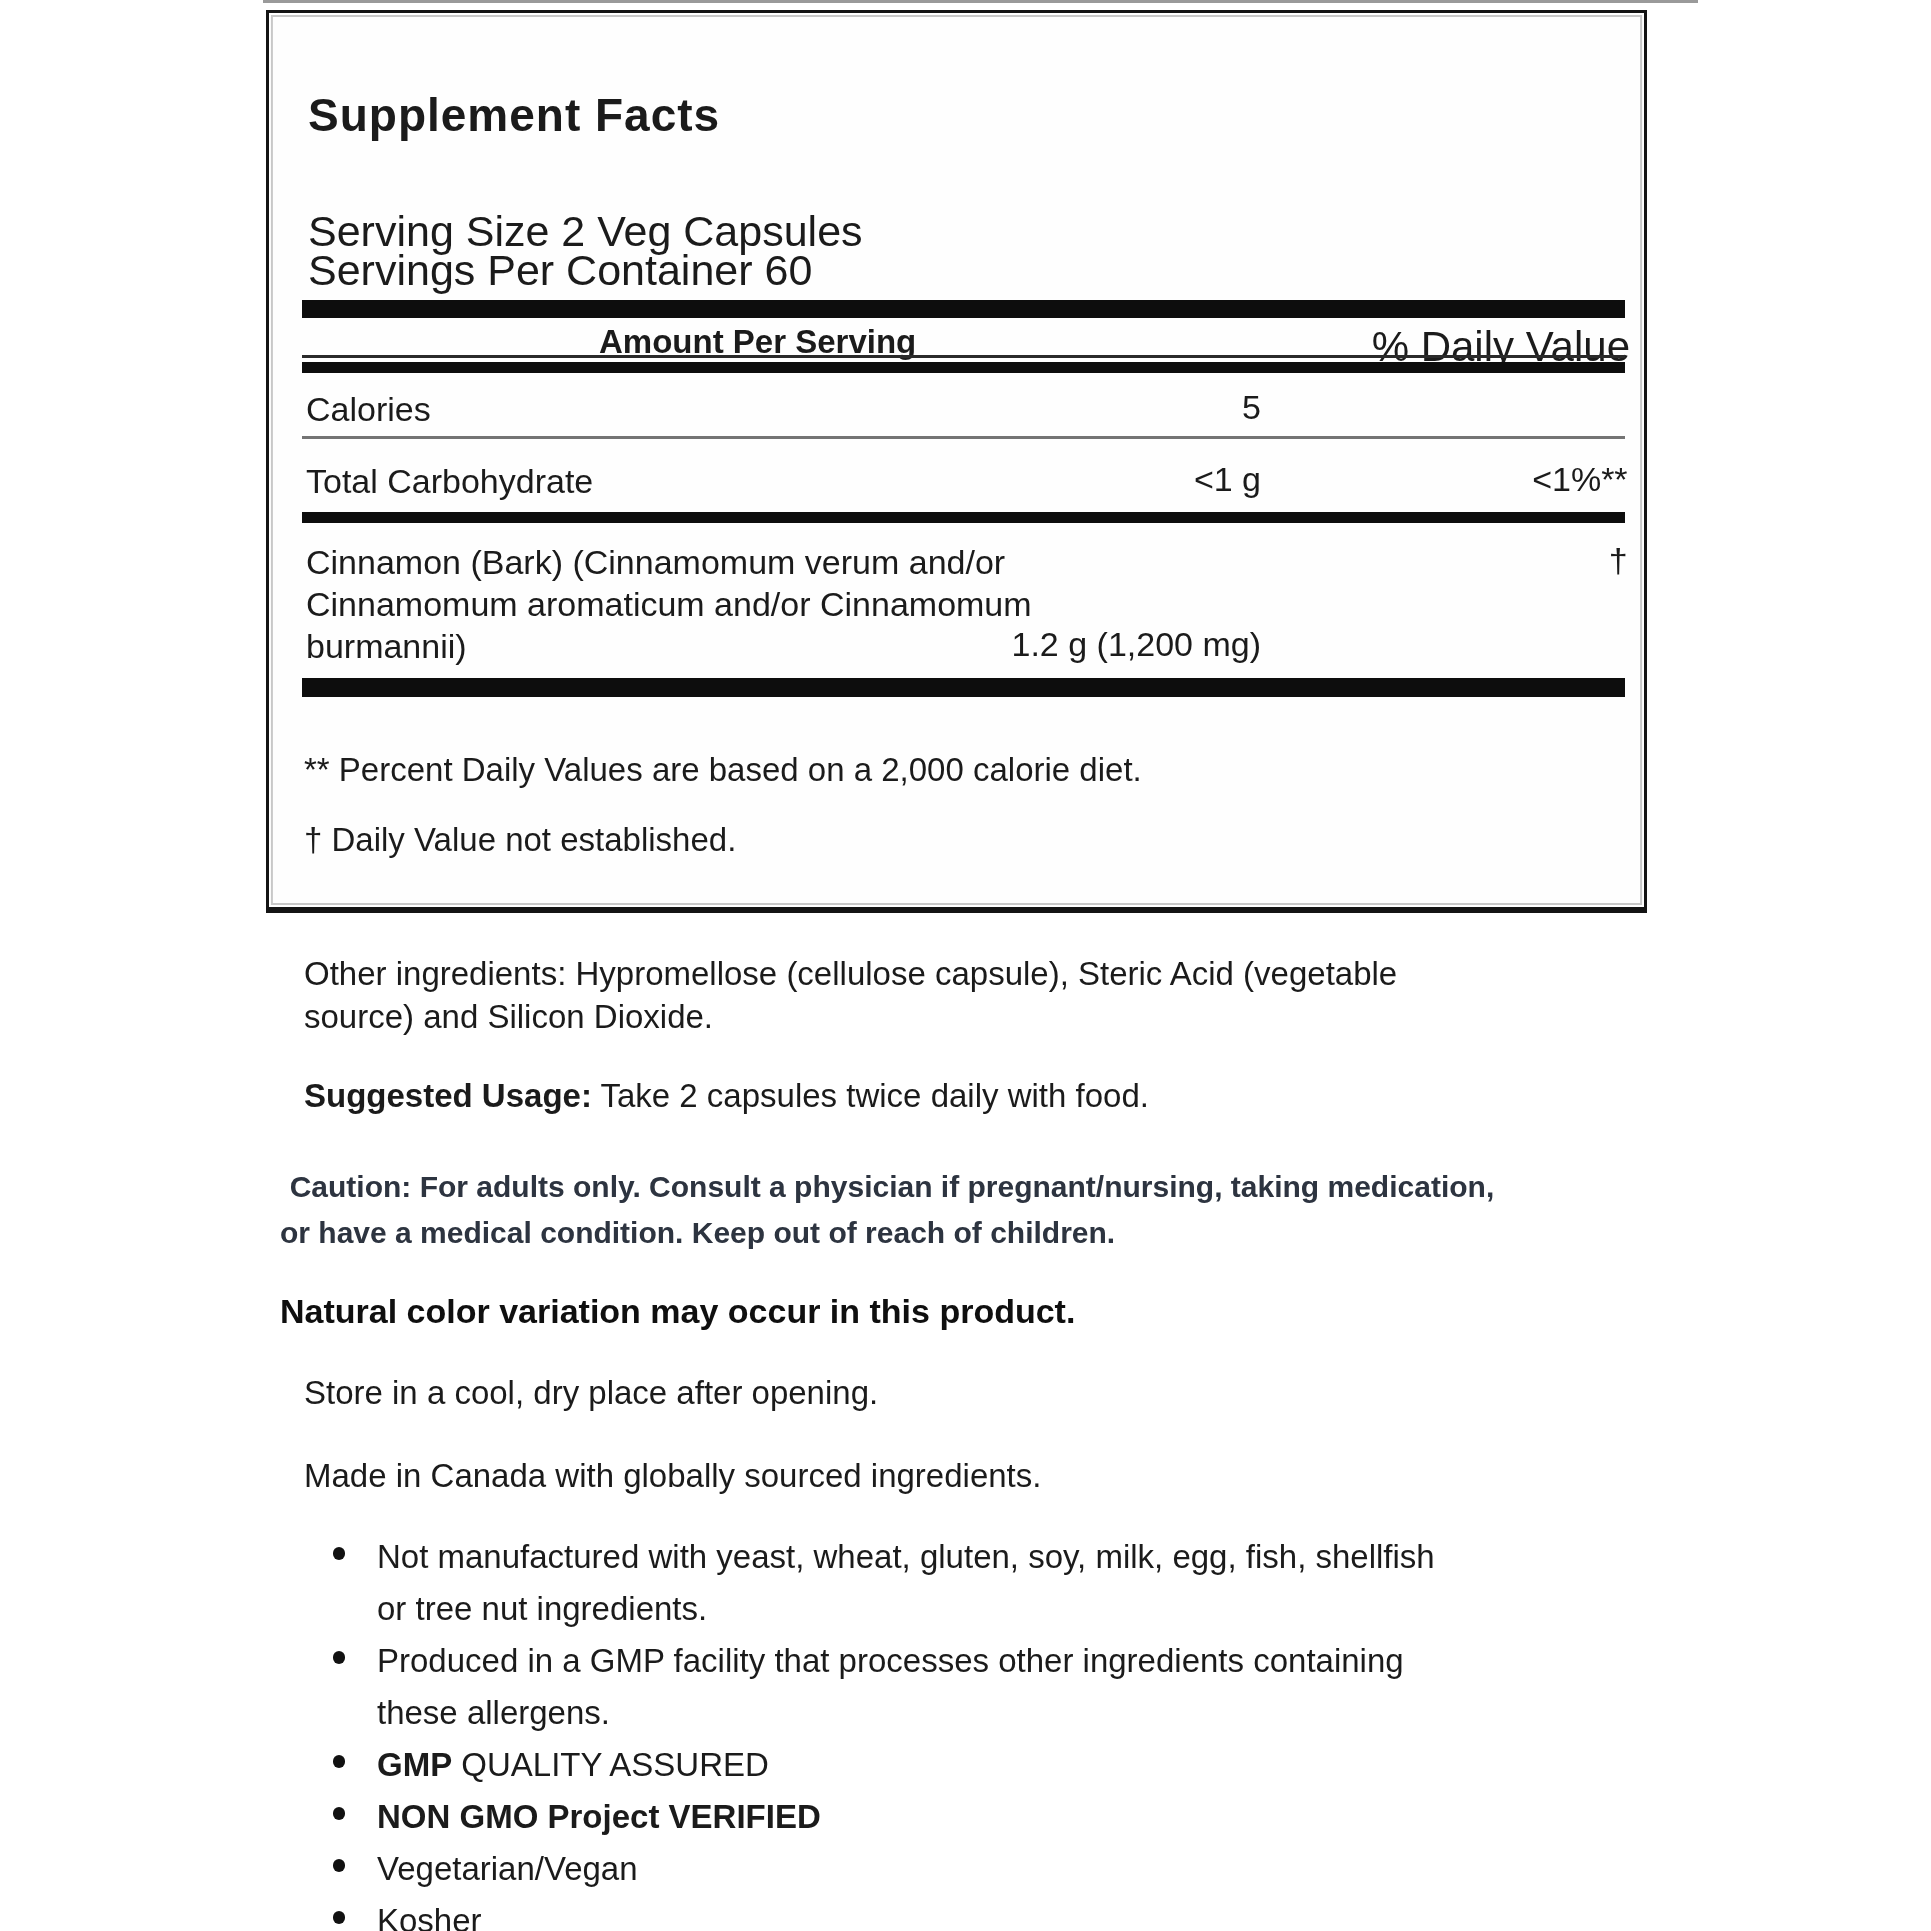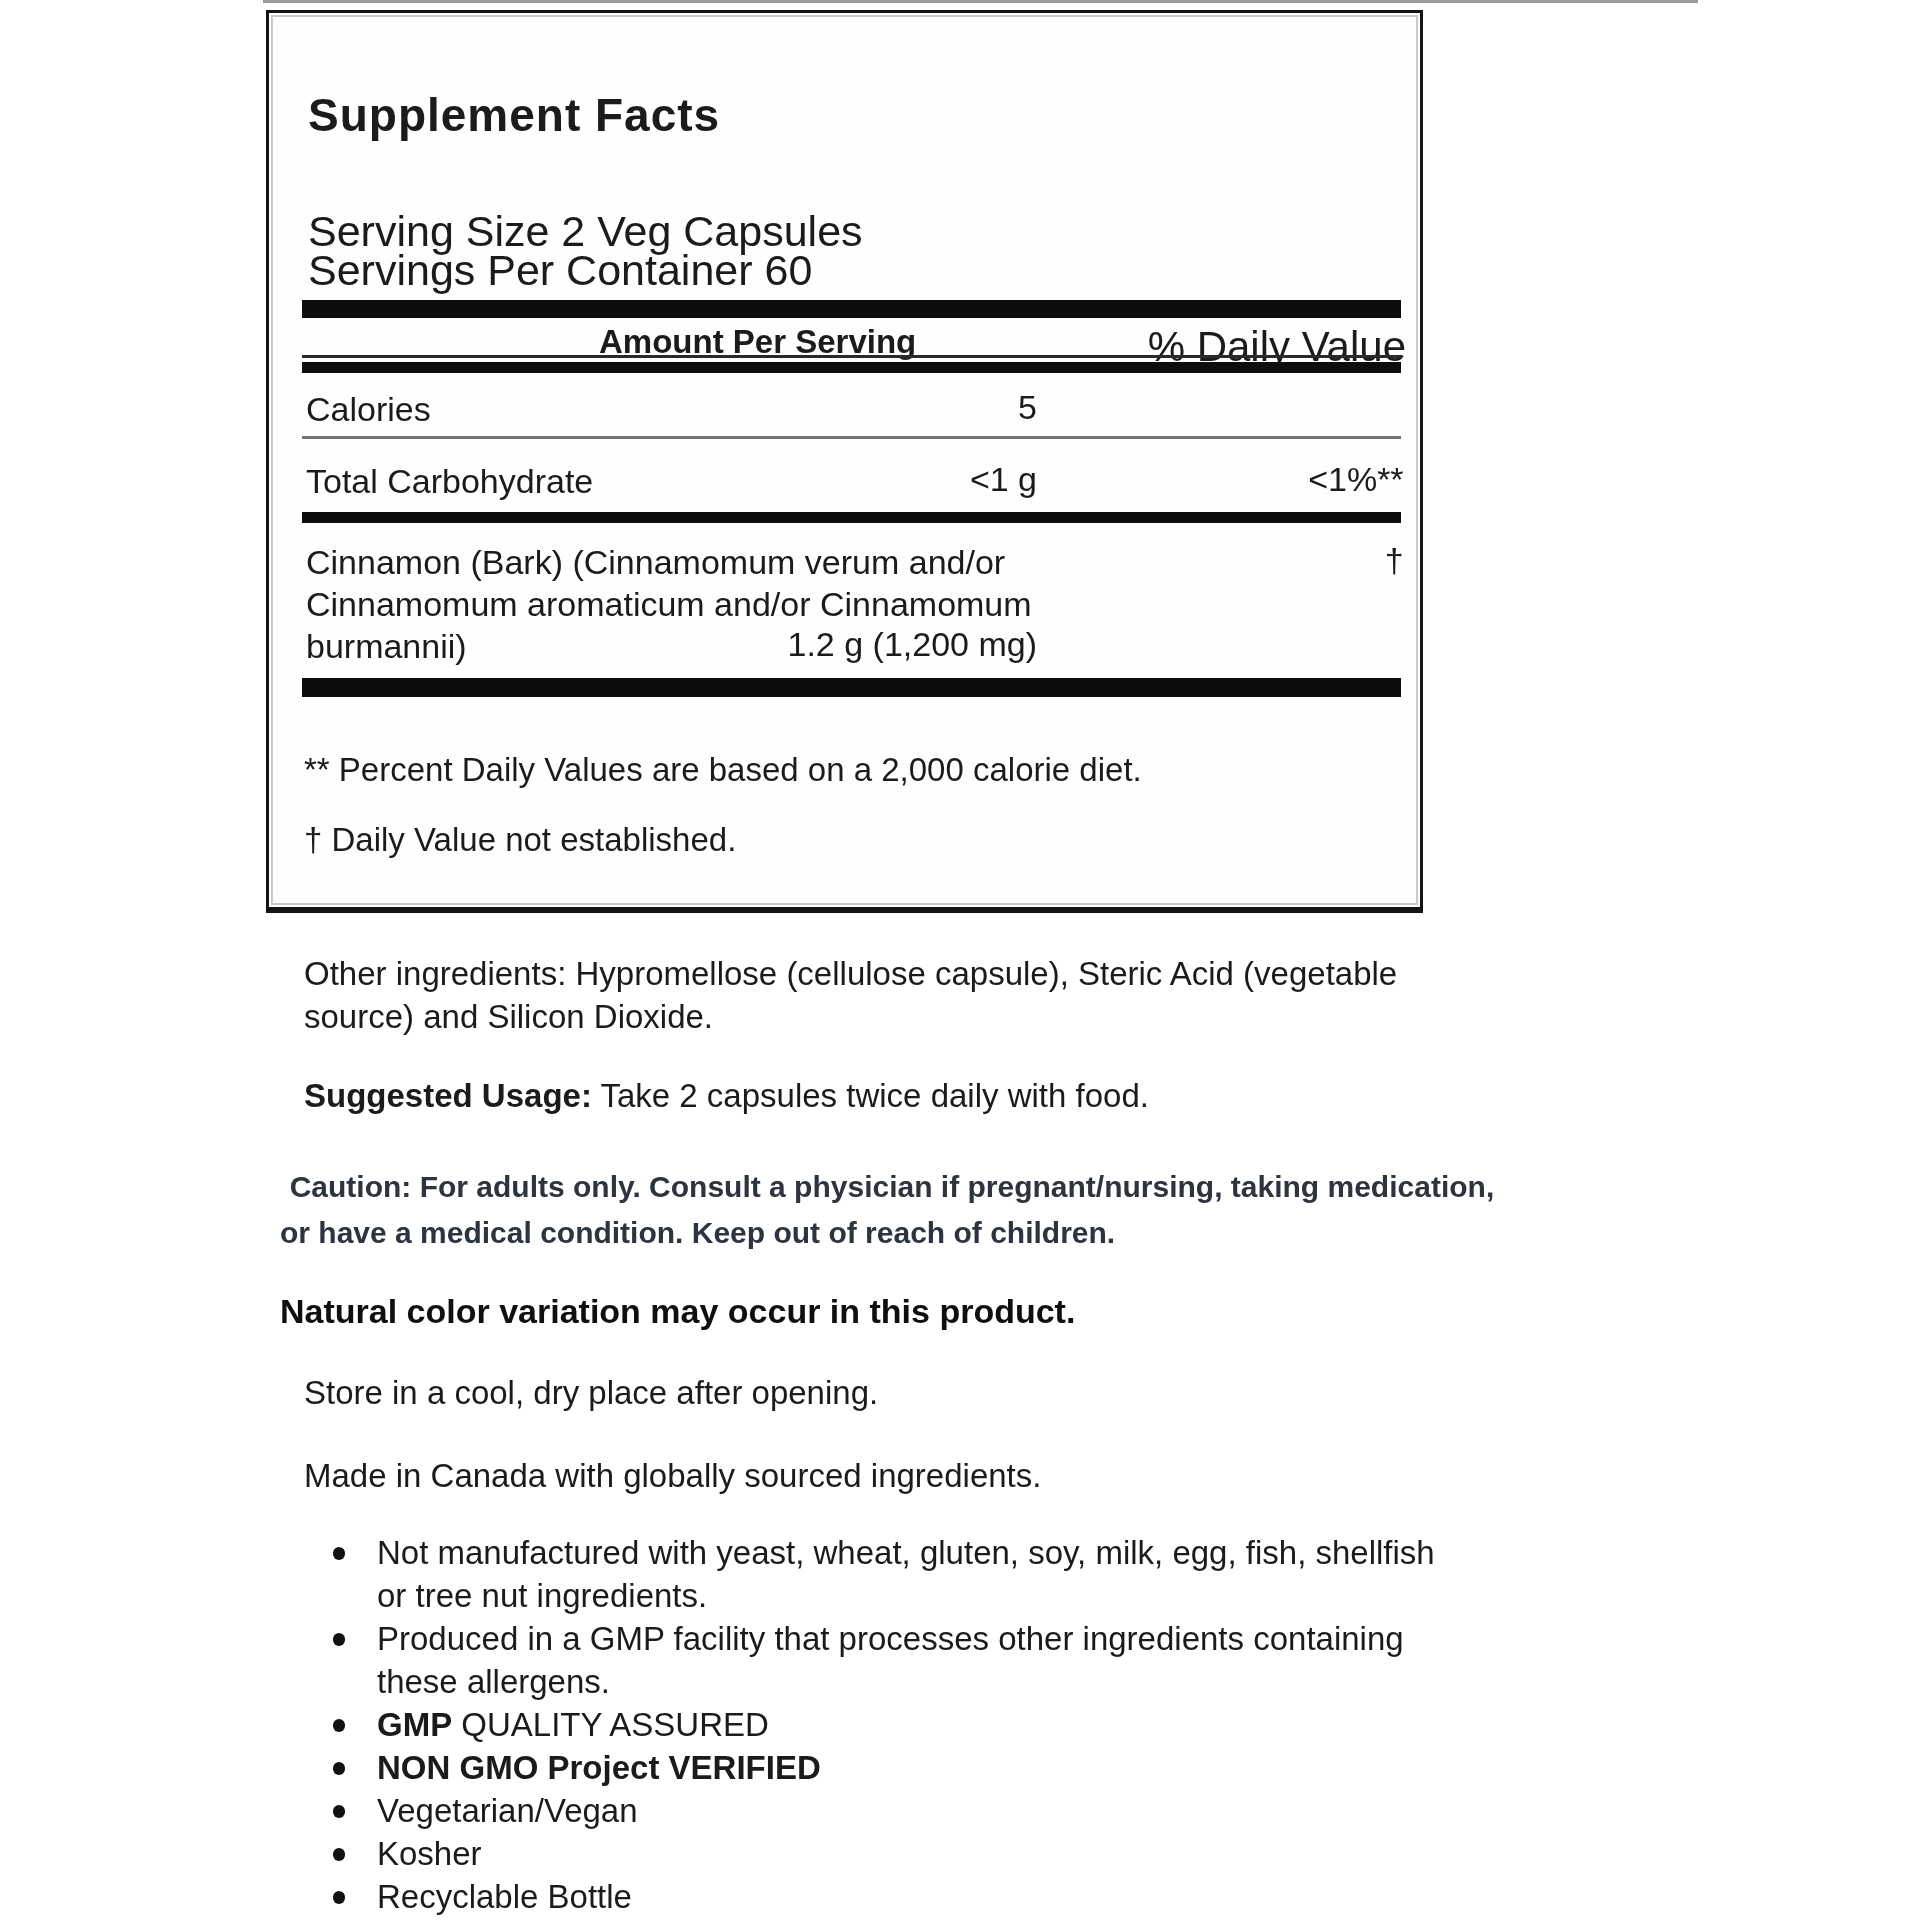--- a/index.html
+++ b/index.html
@@ -9,21 +9,21 @@
     background:#ffffff;
     font-family:"Liberation Sans", sans-serif;
     color:#1b1b1b;
     overflow:hidden;
   }
   .abs{position:absolute;}
   
   .top-rule{left:263px;top:0;width:1435px;height:2.9px;background:#9a9a9a;}
   
   .facts-box{
-    left:266px;top:9.7px;width:1157px;height:903px;
+    left:266px;top:9.7px;width:1381px;height:903px;
     border:3.9px solid #141414;
     border-bottom-width:6.8px;
     box-sizing:border-box;
     box-shadow: inset 0 0 0 1.9px #ffffff, inset 0 0 0 3.9px #c8c8c8;
     background:#fefefe;
   }
   .facts-title{left:39px;top:75px;font-size:46px;font-weight:bold;letter-spacing:1px;}
   .serving-line{left:39px;font-size:43px;}
   .black-bar{left:33px;right:19.3px;background:#0d0d0d;}
   .thin-dark{left:33px;right:19.3px;height:2.9px;background:#2a2a2a;}
@@ -43,21 +43,21 @@
     text-indent:9.7px;
   }
   .natural{left:280px;top:1292px;font-size:34px;font-weight:bold;color:#0f0f0f;}
   .bullet-list{
     left:319px;top:1531px;width:1371px;
     margin:0;padding:0;list-style:none;
   }
   .bullet-list li{
     position:relative;
     padding-left:58px;
-    font-size:33px;line-height:43px;
+    font-size:33px;line-height:52px;
     white-space:pre-line;
   }
   .bullet-list li::before{
     content:"";
     position:absolute;left:13.5px;top:16.4px;
     width:12.6px;height:12.6px;border-radius:50%;
     background:#111111;
   }
 </style>
 </head>

